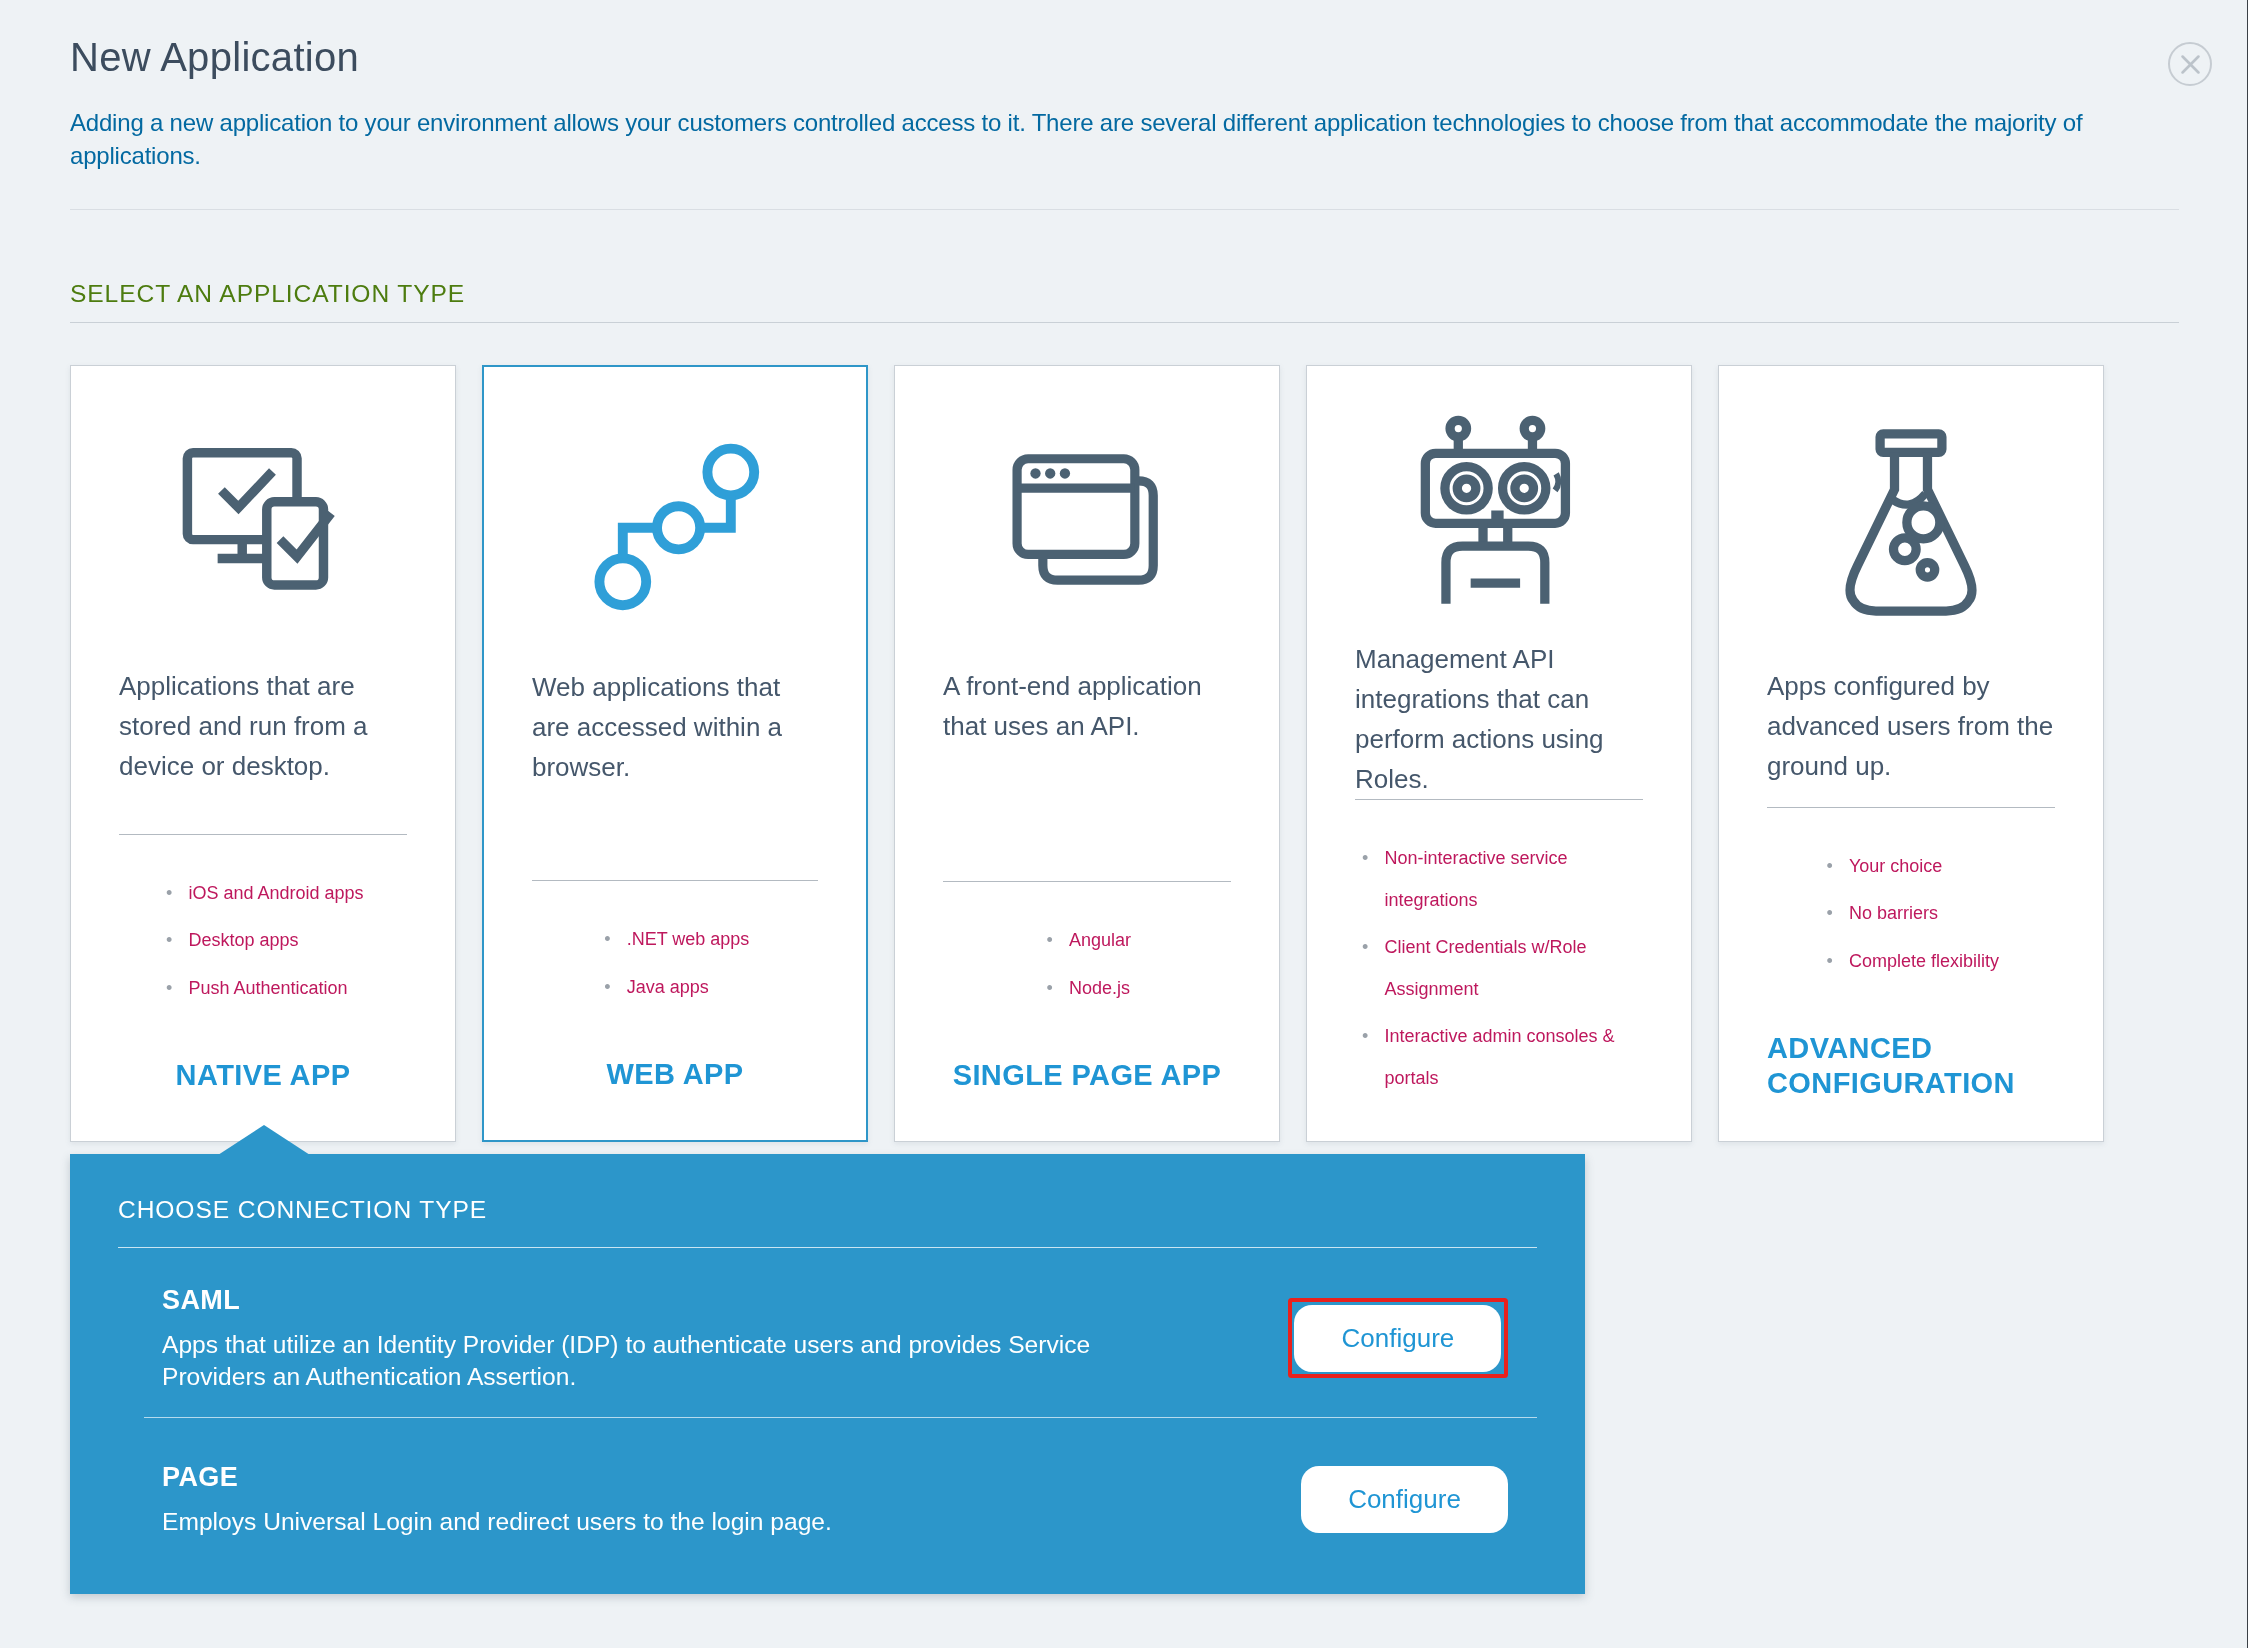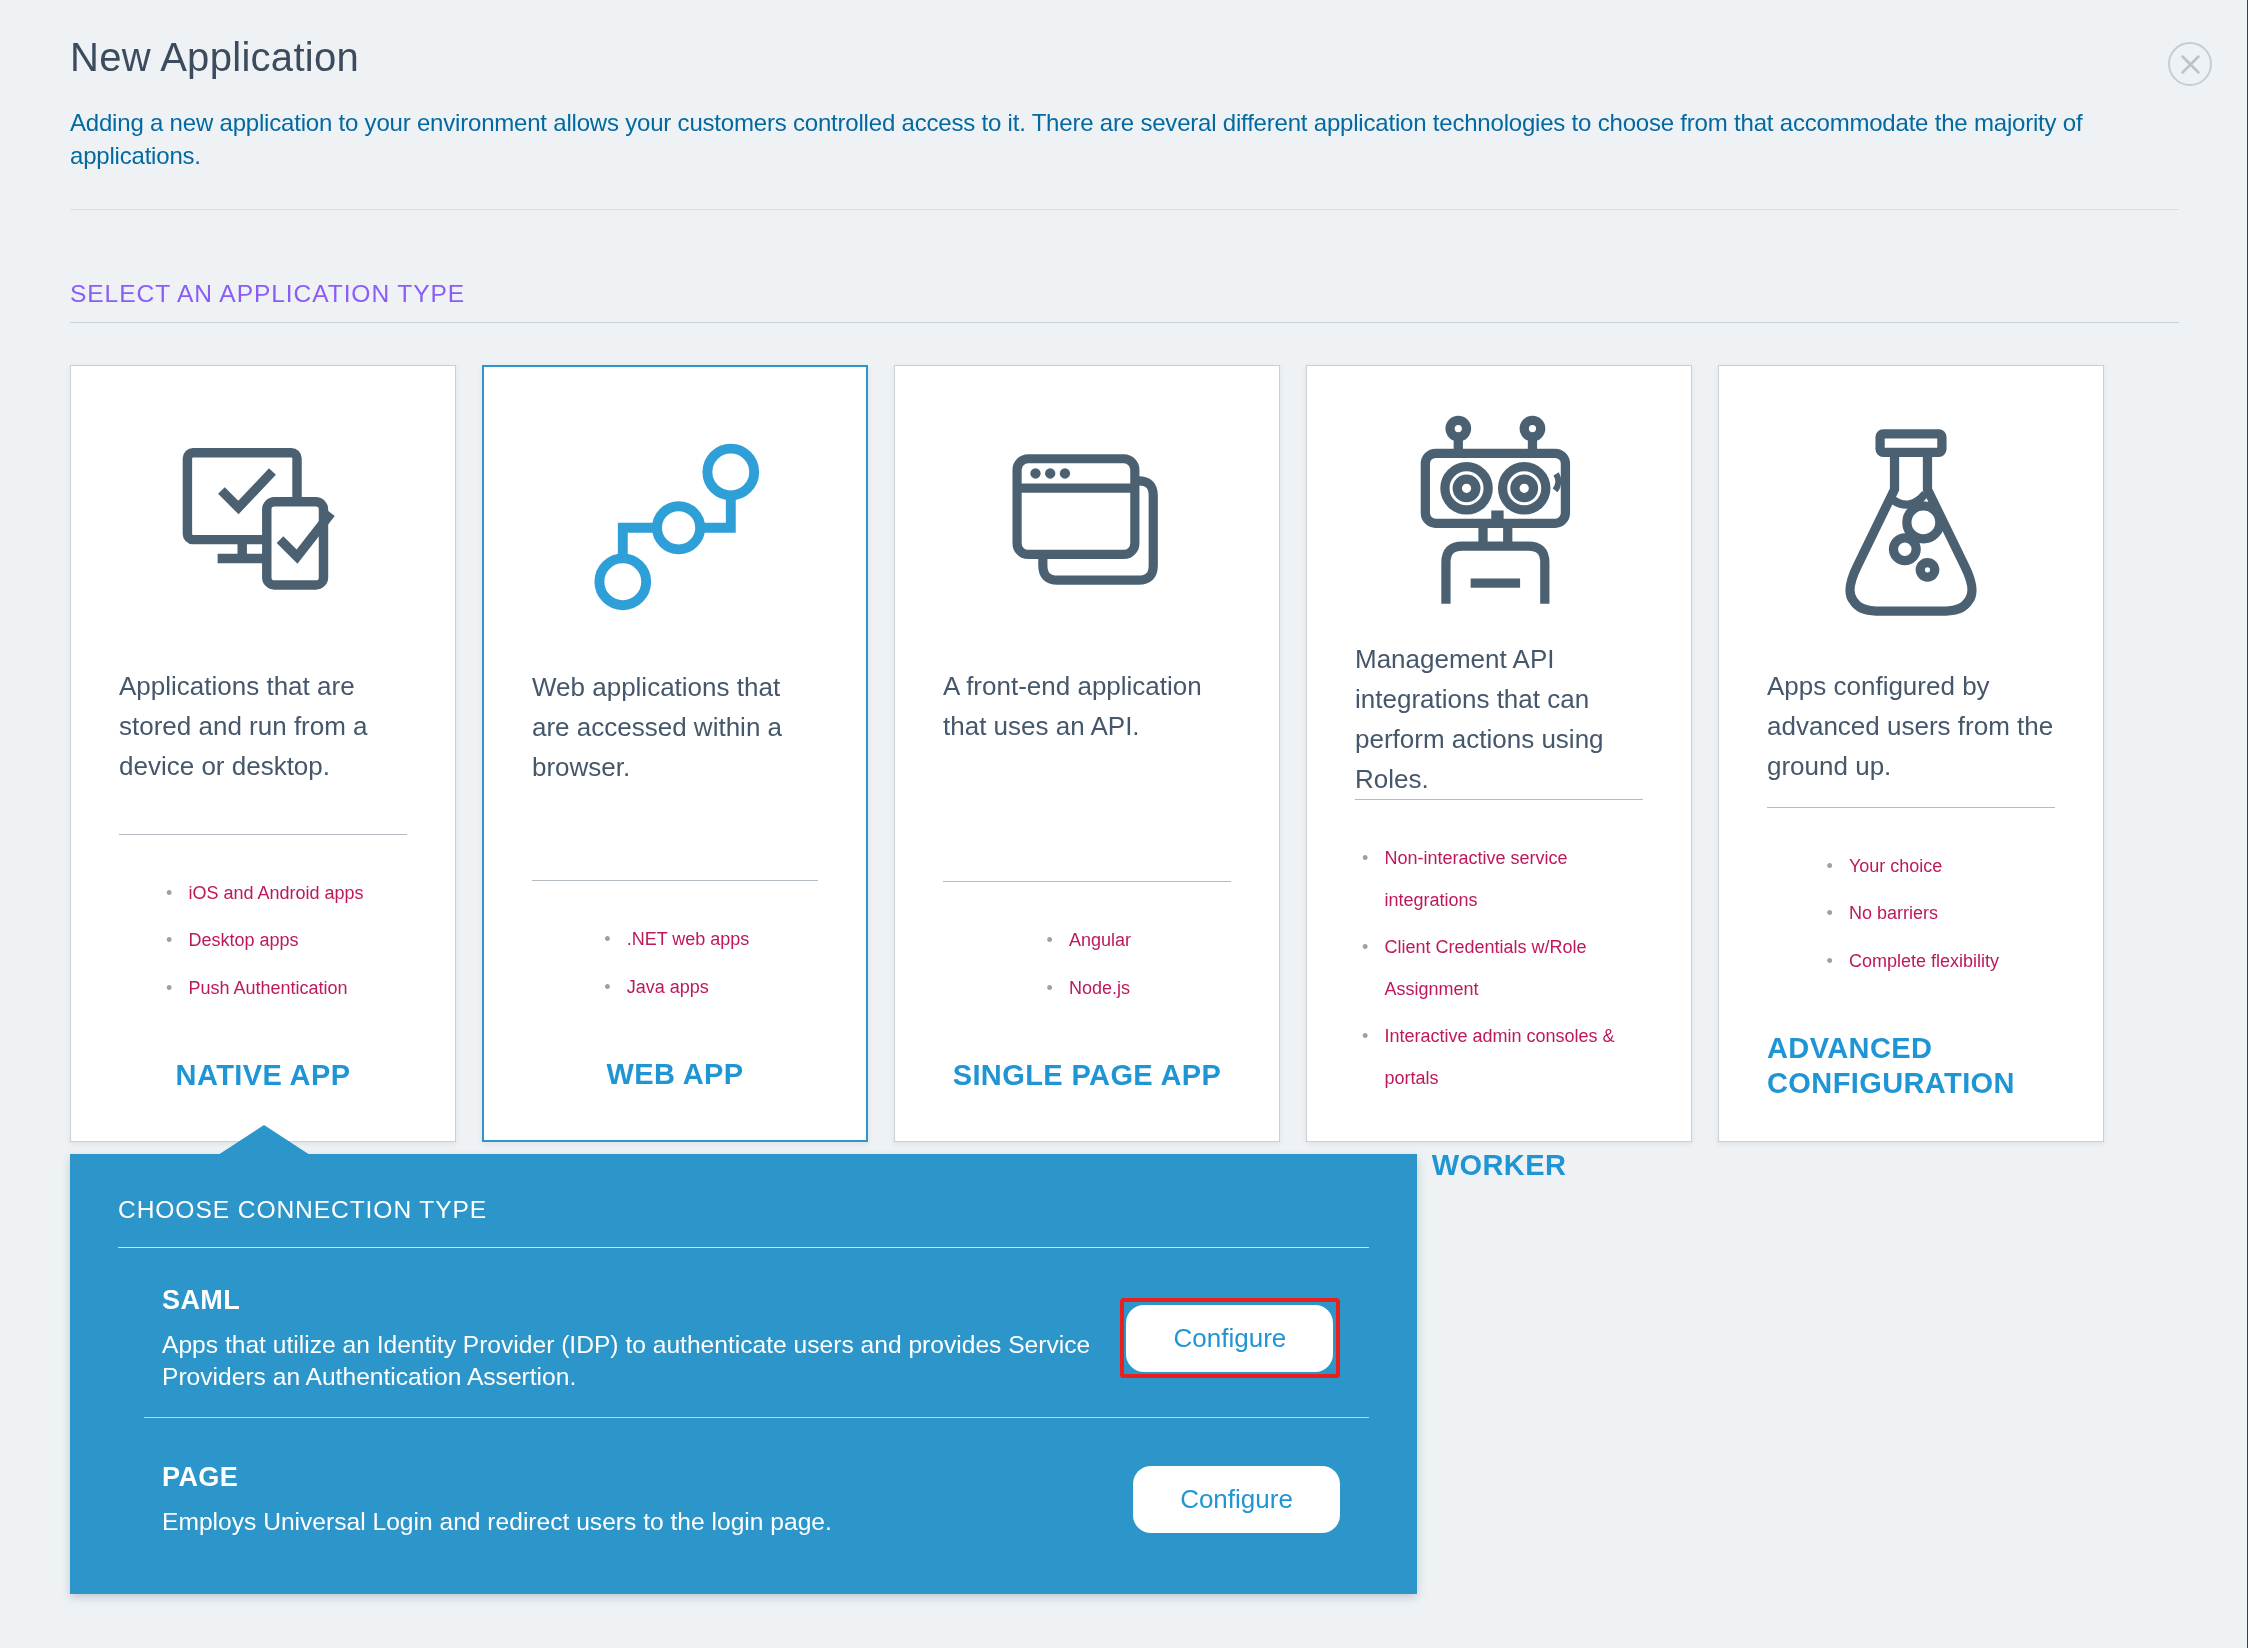--- a/index.html
+++ b/index.html
@@ -23,21 +23,21 @@
     border:2.6px solid #c6ccd2; border-radius:50%;
     display:flex; align-items:center; justify-content:center;
     background:transparent; cursor:pointer;
   }
   .intro {
     margin-top:26px; font-size:24px; line-height:33px; color:#0369a1;
     letter-spacing:-0.2px; max-width:2116px;
   }
   .hr1 { margin-top:37px; border:none; border-top:1.8px solid #d9dee3; }
 
-  .section-label { margin-top:70px; font-size:24.6px; letter-spacing:0.9px; color:#8b5cf6; }
+  .section-label { margin-top:70px; font-size:24.6px; letter-spacing:0.9px; color:#4d7c0f; }
   .hr2 { margin-top:14px; border:none; border-top:0.9px solid #c9d0d6; }
 
   
   .cards { margin-top:42px; display:flex; gap:26px; }
   .card {
     width:386px; height:777px; background:#ffffff;
     border:1.8px solid #cad0d6; box-shadow:0 1.8px 5.3px rgba(99,114,130,0.12);
     display:flex; flex-direction:column; align-items:center;
     padding:0 48px;
   }
@@ -61,21 +61,21 @@
   .card-bullets li { position:relative; padding-left:26px; margin-bottom:5.3px; }
   .card-bullets li::before { content:"•"; position:absolute; left:3.5px; color:#9aa1a9; }
   .card-label {
     margin-top:44px; margin-bottom:48px; font-size:29px; font-weight:700;
     color:#1f95d4; letter-spacing:0.4px; text-align:center; line-height:35px;
   }
   .c4 .card-label { align-self:flex-start; text-align:left; margin-bottom:40px; }
 
   
   .panel {
-    margin-top:12.3px; width:1347px; background:#2c96ca; position:relative;
+    margin-top:12.3px; width:1515px; background:#2c96ca; position:relative;
     padding:42px 48px 56px 48px; box-shadow:0 3.5px 8.8px rgba(60,80,95,0.25);
   }
   .caret {
     position:absolute; top:-29px; left:148px; width:0; height:0;
     border-left:46px solid transparent; border-right:46px solid transparent;
     border-bottom:30px solid #2c96ca;
   }
   .panel-header { color:#ffffff; font-size:24.6px; letter-spacing:0.9px; }
   .panel-hr { margin-top:23px; border:none; border-top:1.8px solid rgba(255,255,255,0.75); }
   .rows { margin-left:44px; }

